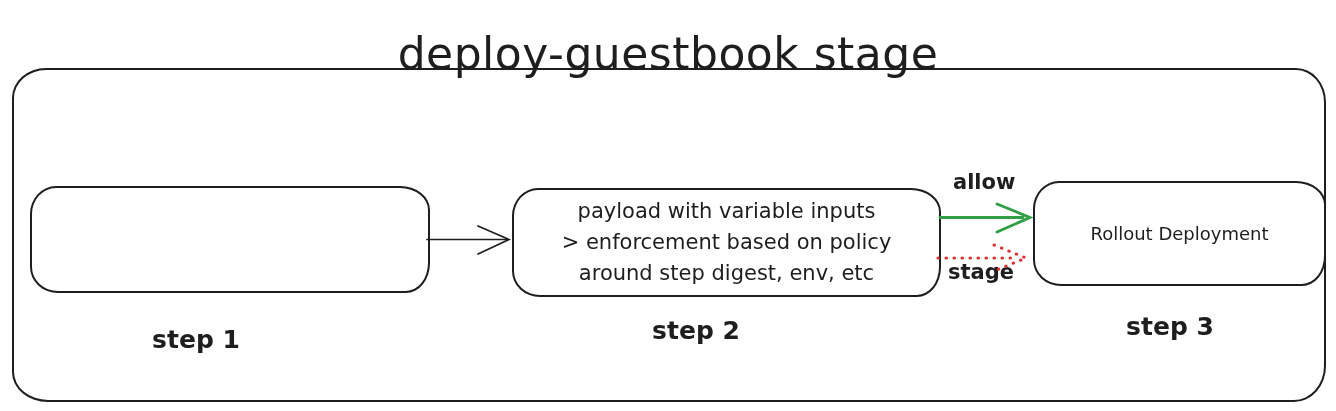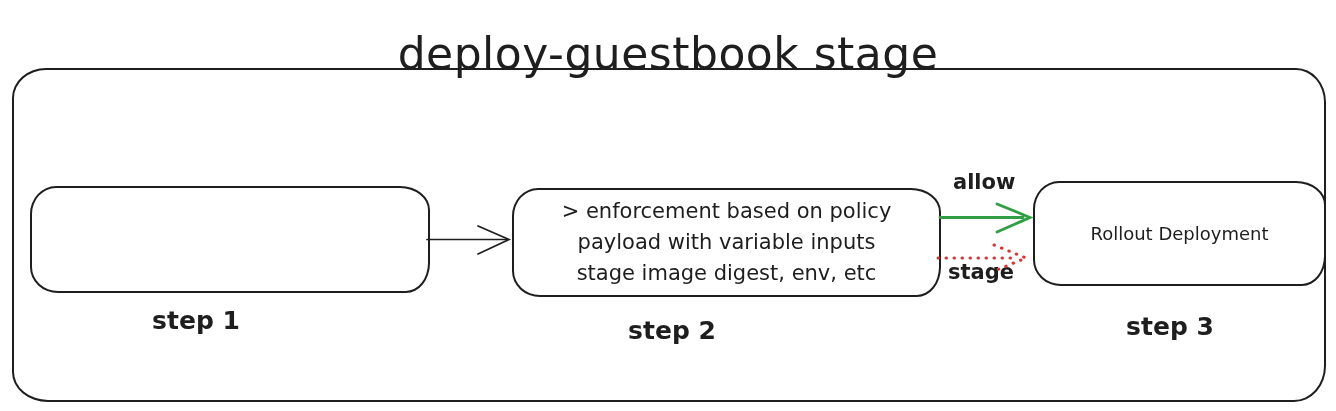--- a/index.html
+++ b/index.html
@@ -54,22 +54,22 @@
   .node-step1 { left: 30px;   top: 186px; width: 396px; height: 103px; }
   .node-step2 { left: 512px;  top: 188px; width: 425px; height: 105px; }
   .node-step3 { left: 1033px; top: 181px; width: 289px; height: 101px; font-size: 18px; }
   .step-label {
     position: absolute;
     transform: translateX(-50%);
     font-size: 25px;
     font-weight: 600;
     white-space: nowrap;
   }
-  .step-label-1 { left: 196px;  top: 306px; }
-  .step-label-2 { left: 672px;  top: 316px; }
+  .step-label-1 { left: 196px;  top: 325px; }
+  .step-label-2 { left: 696px;  top: 316px; }
   .step-label-3 { left: 1170px; top: 312px; }
   .edge-label {
     position: absolute;
     font-size: 21px;
     font-weight: 600;
     white-space: nowrap;
   }
   .edge-label-allow { left: 953px; top: 170px; }
   .edge-label-deny  { left: 948px; top: 260px; }
   .arrows {
@@ -85,23 +85,23 @@
 <div class="canvas">
 
   <div class="diagram-title">deploy-guestbook stage</div>
 
   <div class="stage-container"></div>
 
   <div class="node node-step1">
   </div>
 
   <div class="node node-step2">
+    <span>payload with variable inputs</span>
     <span>&gt; enforcement based on policy</span>
-    <span>payload with variable inputs</span>
-    <span>stage image digest, env, etc</span>
+    <span>around step digest, env, etc</span>
   </div>
 
   <div class="node node-step3">
     <span>Rollout Deployment</span>
   </div>
 
   <div class="step-label step-label-1">step 1</div>
   <div class="step-label step-label-2">step 2</div>
   <div class="step-label step-label-3">step 3</div>
 

